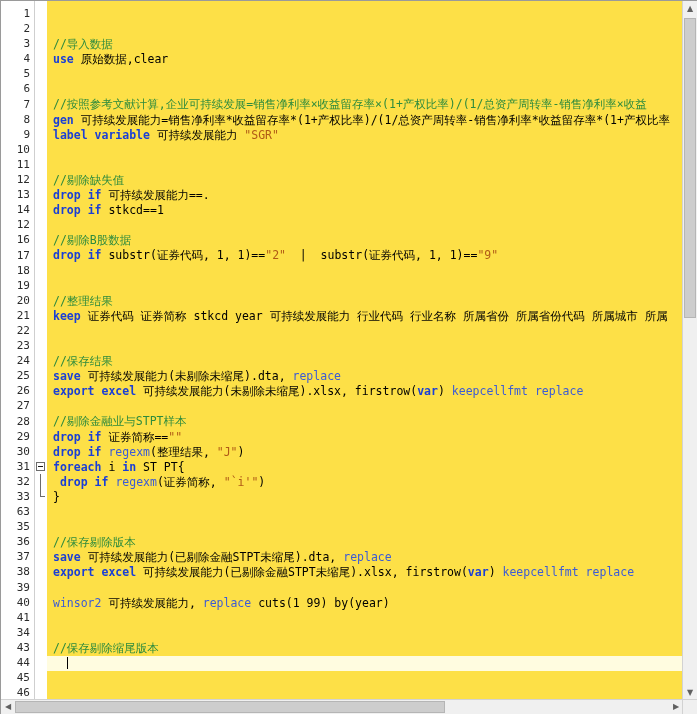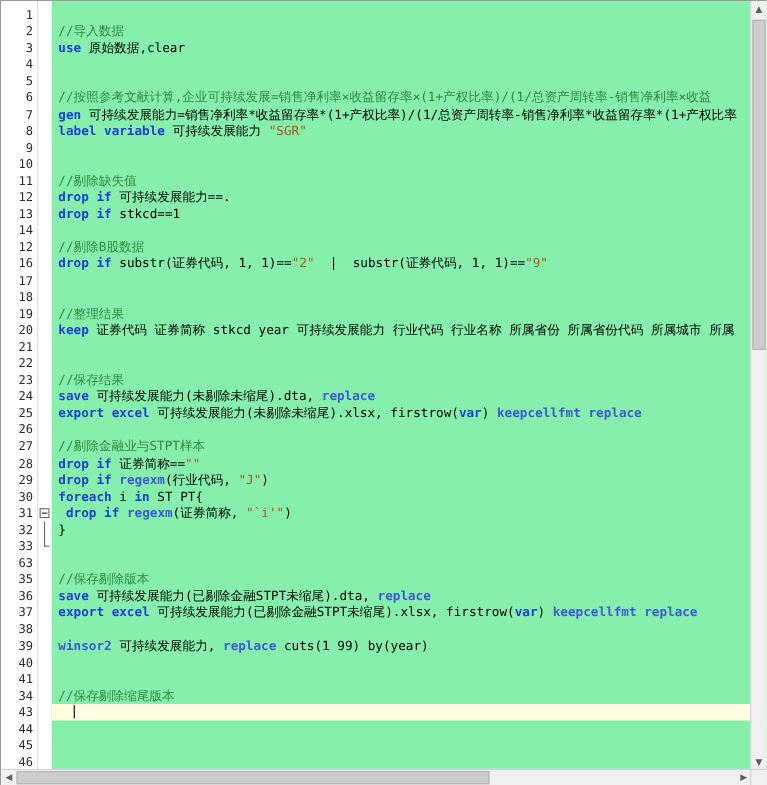--- a/index.html
+++ b/index.html
@@ -93,39 +93,39 @@
     position: absolute;
     left: 0;
     top: 7px;
     width: 5px;
     height: 1px;
     background: #6b6b6b;
   }
   .code {
     flex: 1;
     position: relative;
-    padding-top: 5px;
+    padding-top: 21px;
     overflow: hidden;
-    background: #86efac;
+    background: #fde047;
   }
   .line {
     height: 15.1px;
     line-height: 15.1px;
     font-size: 11.5px;
     white-space: pre;
     padding-left: 6px;
     color: #000000;
     font-family: "DejaVu Sans Mono", monospace;
   }
   .line.cursorline {
     background: #fffce0;
   }
   .cm { color: #2e8b3d; }
   .kw { color: #1a3fd6; font-weight: bold; }
-  .kw2 { color: #3b5bd6; font-weight: bold; }
+  .kw2 { color: #3b5bd6; }
   .str { color: #b05a16; }
   .txt { color: #000000; }
   .caret {
     display: inline-block;
     width: 1px;
     height: 12px;
     background: #000000;
     vertical-align: -2px;
   }
   .scroll-v {
@@ -350,21 +350,21 @@
       <div class="line"><span class="cm">//整理结果</span></div>
       <div class="line"><span class="kw">keep</span><span class="txt"> 证券代码 证券简称 stkcd year 可持续发展能力 行业代码 行业名称 所属省份 所属省份代码 所属城市 所属</span></div>
       <div class="line"></div>
       <div class="line"></div>
       <div class="line"><span class="cm">//保存结果</span></div>
       <div class="line"><span class="kw">save</span><span class="txt"> 可持续发展能力(未剔除未缩尾).dta, </span><span class="kw2">replace</span></div>
       <div class="line"><span class="kw">export</span><span class="txt"> </span><span class="kw">excel</span><span class="txt"> 可持续发展能力(未剔除未缩尾).xlsx, firstrow(</span><span class="kw">var</span><span class="txt">) </span><span class="kw2">keepcellfmt</span><span class="txt"> </span><span class="kw2">replace</span></div>
       <div class="line"></div>
       <div class="line"><span class="cm">//剔除金融业与STPT样本</span></div>
       <div class="line"><span class="kw">drop</span><span class="txt"> </span><span class="kw">if</span><span class="txt"> 证券简称==</span><span class="str">""</span></div>
-      <div class="line"><span class="kw">drop</span><span class="txt"> </span><span class="kw">if</span><span class="txt"> </span><span class="kw2">regexm</span><span class="txt">(行业代码, </span><span class="str">"J"</span><span class="txt">)</span></div>
+      <div class="line"><span class="kw">drop</span><span class="txt"> </span><span class="kw">if</span><span class="txt"> </span><span class="kw2">regexm</span><span class="txt">(整理结果, </span><span class="str">"J"</span><span class="txt">)</span></div>
       <div class="line"><span class="kw">foreach</span><span class="txt"> i </span><span class="kw">in</span><span class="txt"> ST PT{</span></div>
       <div class="line"><span class="txt"> </span><span class="kw">drop</span><span class="txt"> </span><span class="kw">if</span><span class="txt"> </span><span class="kw2">regexm</span><span class="txt">(证券简称, </span><span class="str">"`i'"</span><span class="txt">)</span></div>
       <div class="line"><span class="txt">}</span></div>
       <div class="line"></div>
       <div class="line"></div>
       <div class="line"><span class="cm">//保存剔除版本</span></div>
       <div class="line"><span class="kw">save</span><span class="txt"> 可持续发展能力(已剔除金融STPT未缩尾).dta, </span><span class="kw2">replace</span></div>
       <div class="line"><span class="kw">export</span><span class="txt"> </span><span class="kw">excel</span><span class="txt"> 可持续发展能力(已剔除金融STPT未缩尾).xlsx, firstrow(</span><span class="kw">var</span><span class="txt">) </span><span class="kw2">keepcellfmt</span><span class="txt"> </span><span class="kw2">replace</span></div>
       <div class="line"></div>
       <div class="line"><span class="kw2">winsor2</span><span class="txt"> 可持续发展能力, </span><span class="kw2">replace</span><span class="txt"> cuts(1 99) by(year)</span></div>

